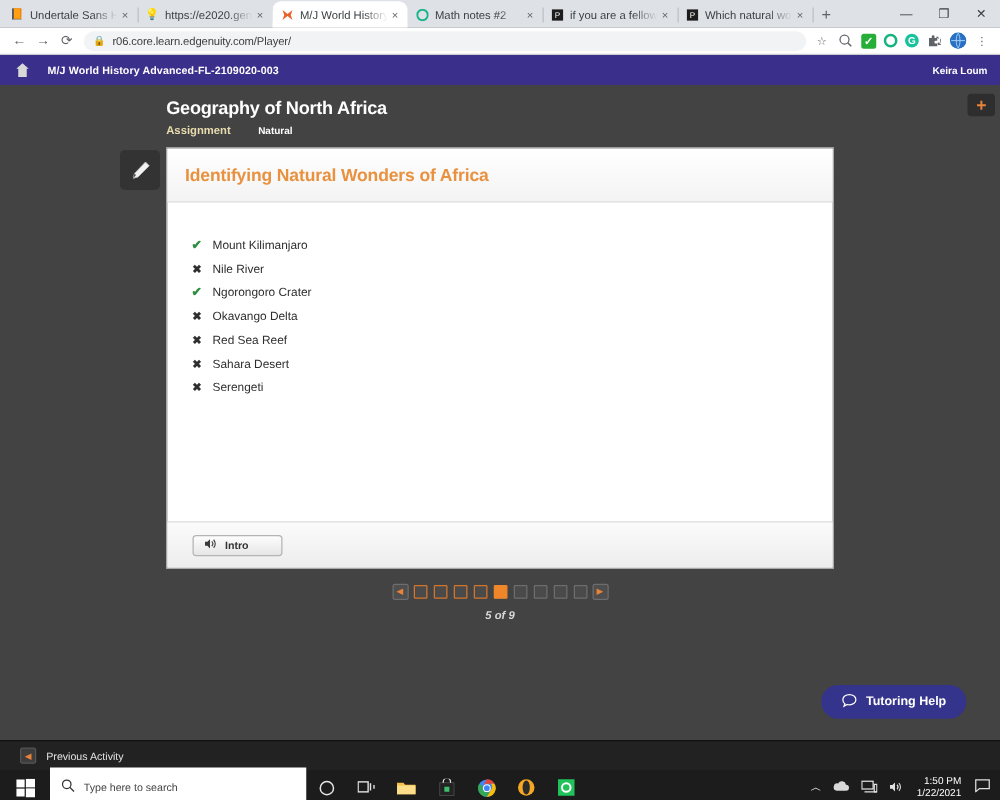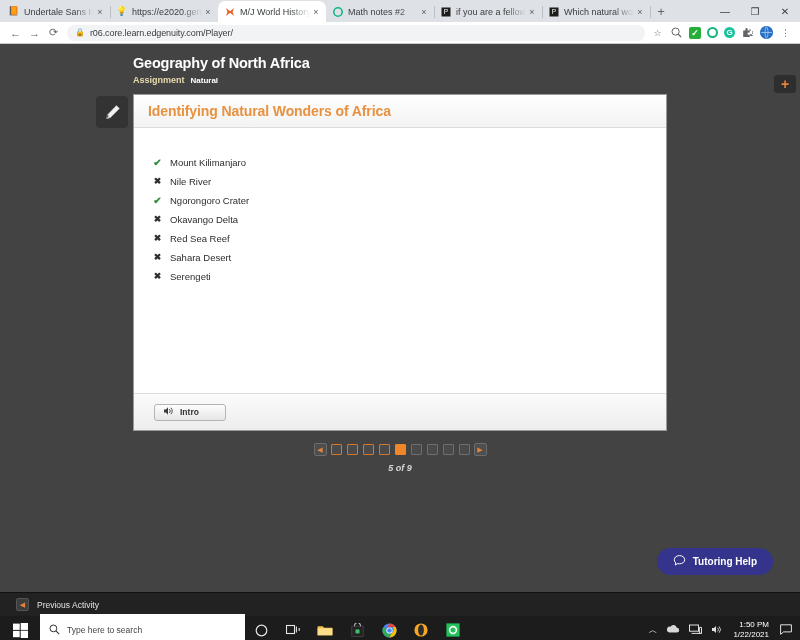--- a/index.html
+++ b/index.html
@@ -134,40 +134,40 @@
     color: #e8833a; font-size: 14px; font-weight: bold; line-height: 1;
   }
 
   .lessonhead {
     padding: 11px 0 0 133px;
   }
   .lessontitle {
     color: #ffffff; font-size: 14.5px; font-weight: bold;
     letter-spacing: -.2px;
   }
-  .lessonsub { margin-top: 4px; display: flex; gap: 6px; align-items: flex-end; }
+  .lessonsub { margin-top: 4px; display: flex; gap: 22px; align-items: flex-end; }
   .lessonsub .asg { color: #e8dcae; font-size: 9px; font-weight: bold; }
   .lessonsub .act { color: #ffffff; font-size: 8px; font-weight: bold; }
 
   .stagewrap { position: relative; margin-top: 9px; }
   .penbtn {
     position: absolute; left: 96px; top: 2px;
     width: 32px; height: 32px; background: #333333;
     border-radius: 4px;
     display: flex; align-items: center; justify-content: center;
   }
   .card {
     position: absolute; left: 133px; top: 0;
     width: 534px; height: 337px;
     background: #ffffff;
     border: 1px solid #9a9a9a;
     display: flex; flex-direction: column;
   }
   .cardhead {
-    height: 33px; flex-shrink: 0;
+    height: 43px; flex-shrink: 0;
     background: linear-gradient(to bottom, #ffffff 0%, #f3f3f3 100%);
     border-bottom: 1px solid #dcdcdc;
     display: flex; align-items: center;
     padding-left: 14px;
   }
   .cardtitle {
     color: #e8913f; font-size: 14px; font-weight: bold;
     letter-spacing: -.1px;
   }
   .cardbody { flex: 1; padding: 14px 14px 0 14px; }
@@ -387,20 +387,29 @@
           <circle cx="6.5" cy="6.5" r="6.2" fill="#2b6fc4"></circle>
           <path d="M1 6.5h11M6.5 .6c2 2.6 2 9.2 0 11.8M6.5 .6c-2 2.6-2 9.2 0 11.8" stroke="#9fd0f5" stroke-width=".8" fill="none"></path>
         </svg>
     </div>
     <div class="tbicon">⋮</div>
   </div>
 </div>
 
 <div class="app">
 
+  <div class="appbar">
+    <div class="home-ico">
+      <svg width="14" height="14" viewBox="0 0 14 14">
+          <path d="M7 1.5 L12 6 H10.4 V12.5 H3.6 V6 H2 Z" fill="#d8d8d8"></path>
+        </svg>
+    </div>
+    <span class="coursetitle">M/J World History Advanced-FL-2109020-003</span>
+    <span class="username">Keira Loum</span>
+  </div>
 
   <div class="addbtn">+</div>
 
   <div class="lessonhead">
     <div class="lessontitle">Geography of North Africa</div>
     <div class="lessonsub">
       <span class="asg">Assignment</span>
       <span class="act">Natural</span>
     </div>
   </div>

